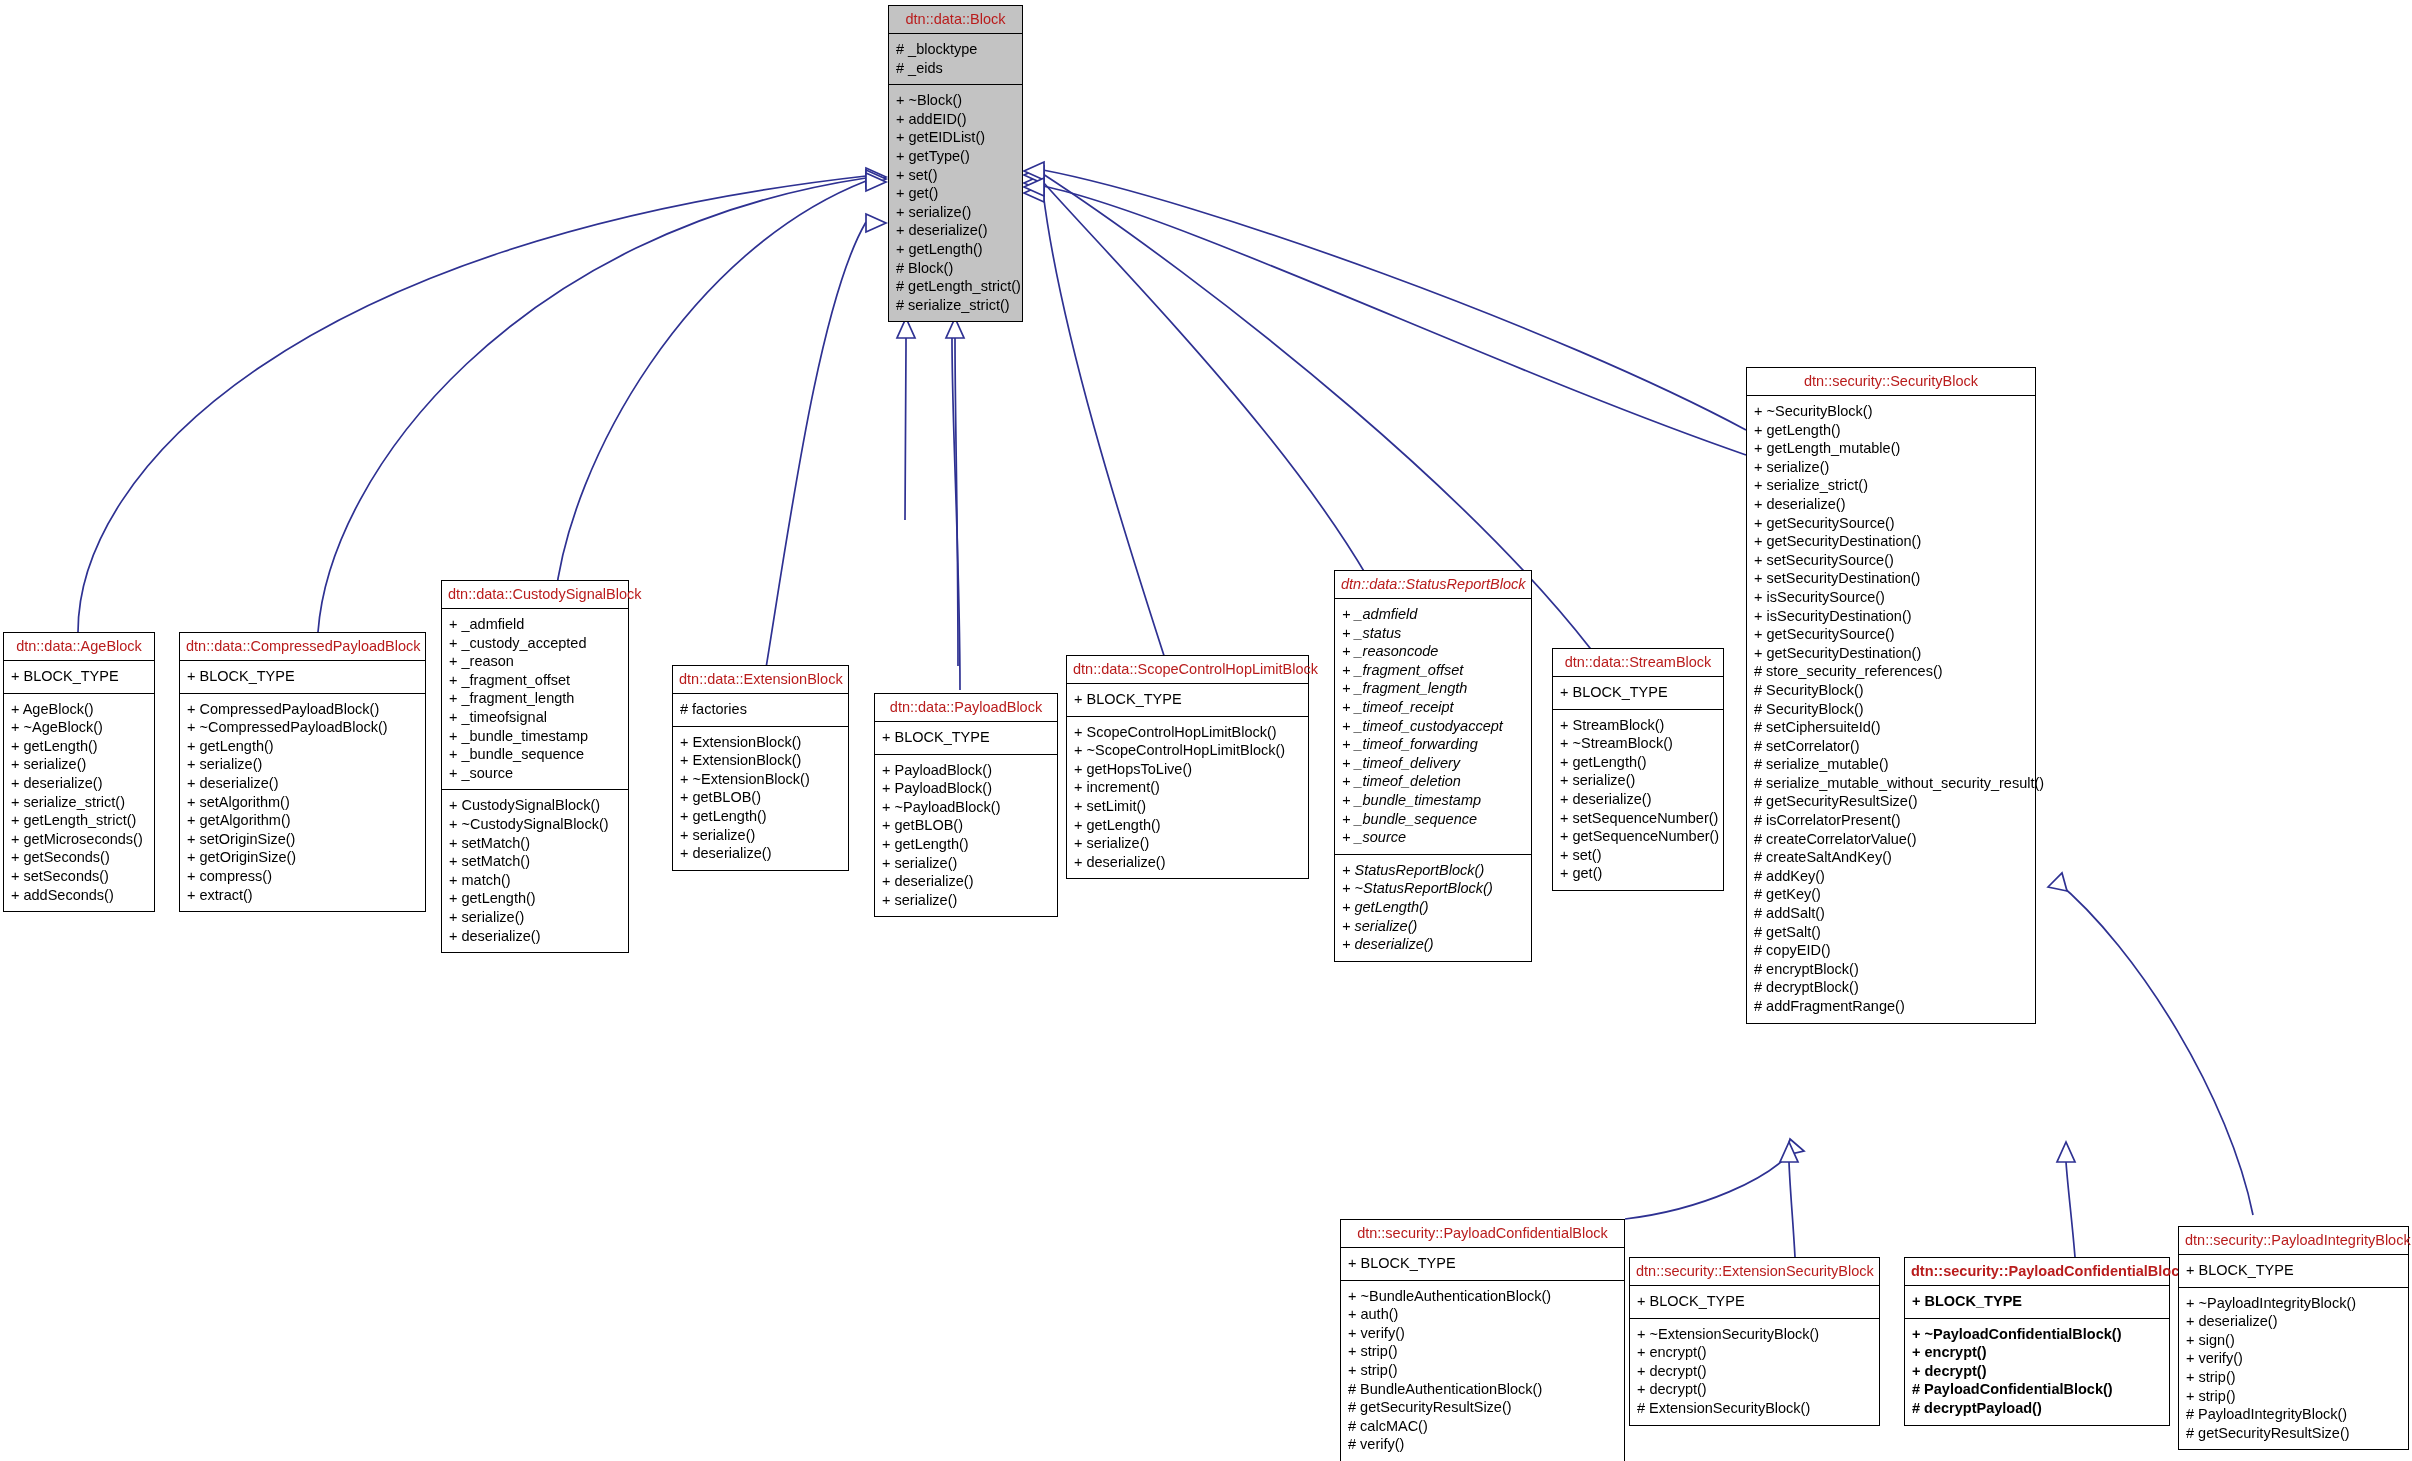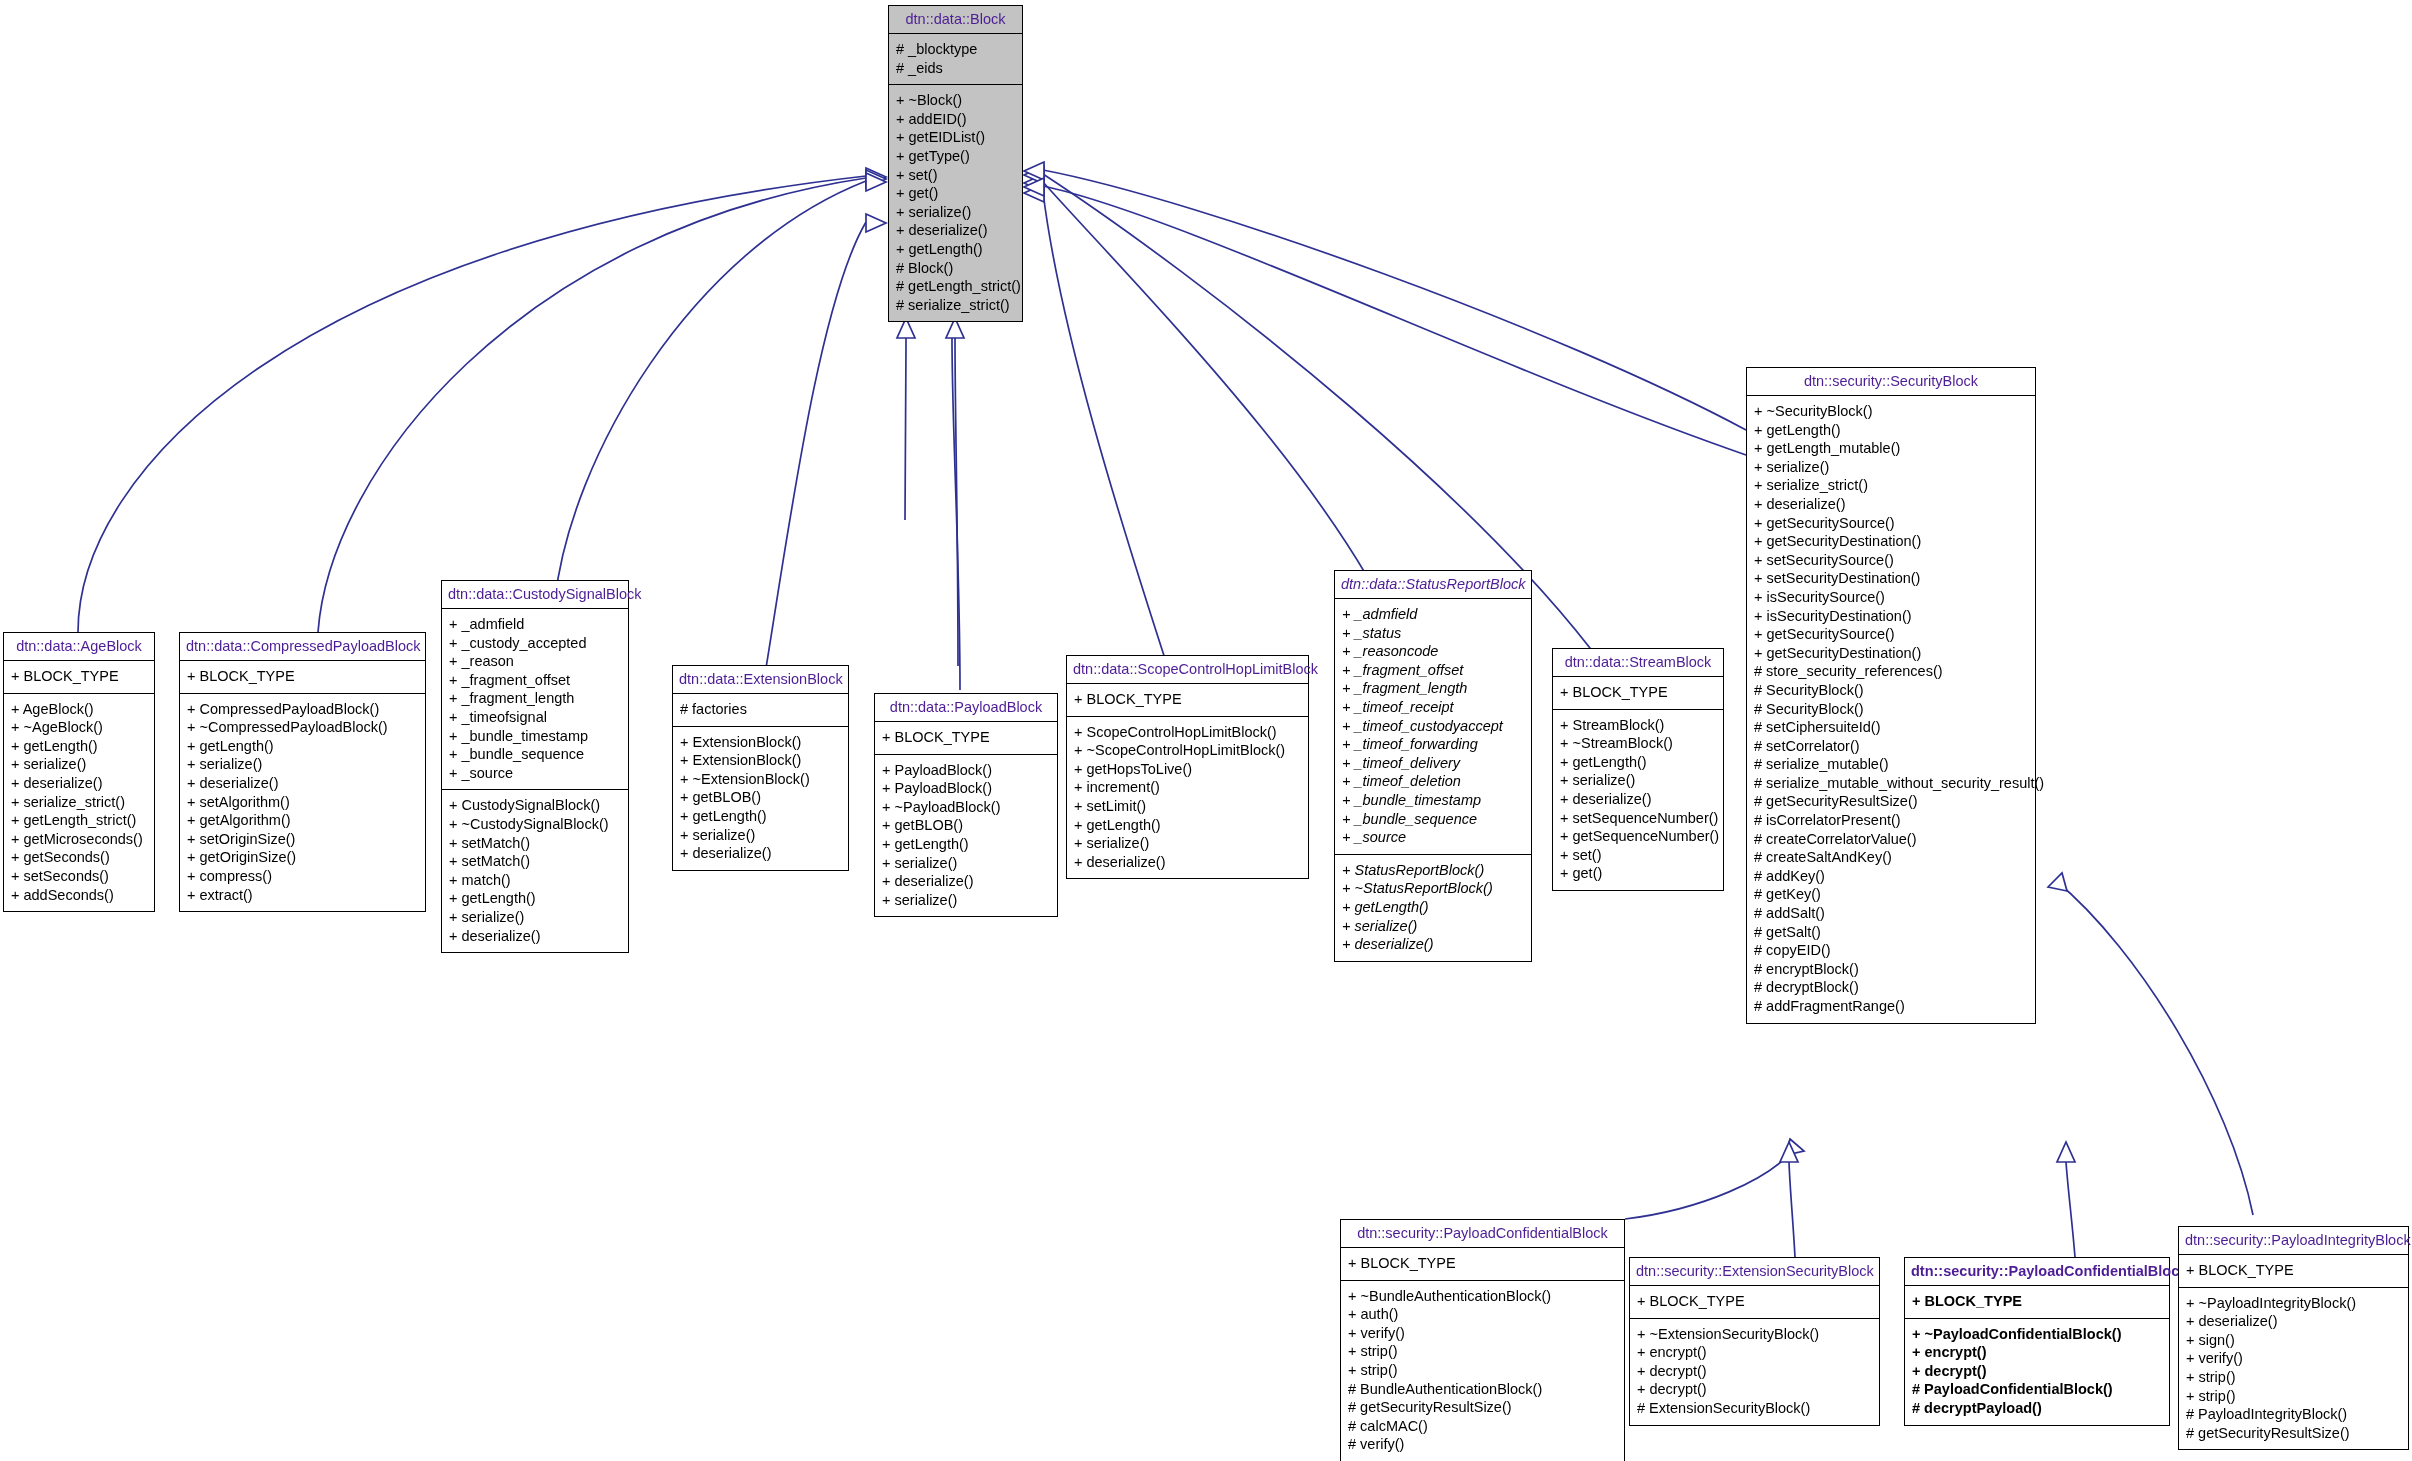--- a/index.html
+++ b/index.html
@@ -4,21 +4,21 @@
 <style>
   html,body{margin:0;padding:0;background:#ffffff;}
   body{width:2412px;height:1461px;position:relative;
        font-family:"Liberation Sans","DejaVu Sans",sans-serif;
        -webkit-font-smoothing:antialiased;}
   #diagram{position:absolute;left:0;top:0;width:2412px;height:1461px;}
   .uml-box{position:absolute;box-sizing:border-box;border:1.6px solid #000;background:#fff;}
   .uml-box.root{background:#c3c3c3;}
   .sect{box-sizing:border-box;}
   .sect + .sect{border-top:1.6px solid #000;}
-  .title{text-align:center;padding:5px 6px 6px 6px;font-size:14.5px;color:#4c1d95;white-space:nowrap;}
+  .title{text-align:center;padding:5px 6px 6px 6px;font-size:14.5px;color:#b91c1c;white-space:nowrap;}
   .members{padding:6px 23px 7px 7px;}
   .mem{font-size:14.5px;line-height:18.6px;color:#000;white-space:nowrap;}
   svg.edges{position:absolute;left:0;top:0;width:2412px;height:1461px;overflow:visible;pointer-events:none;}
   svg.edges path{fill:none;stroke:#2e3192;stroke-width:1.7px;}
   svg.edges polygon{fill:#ffffff;stroke:#2e3192;stroke-width:1.7px;}
 </style>
 </head>
 <body>
 
 <div id="diagram">

